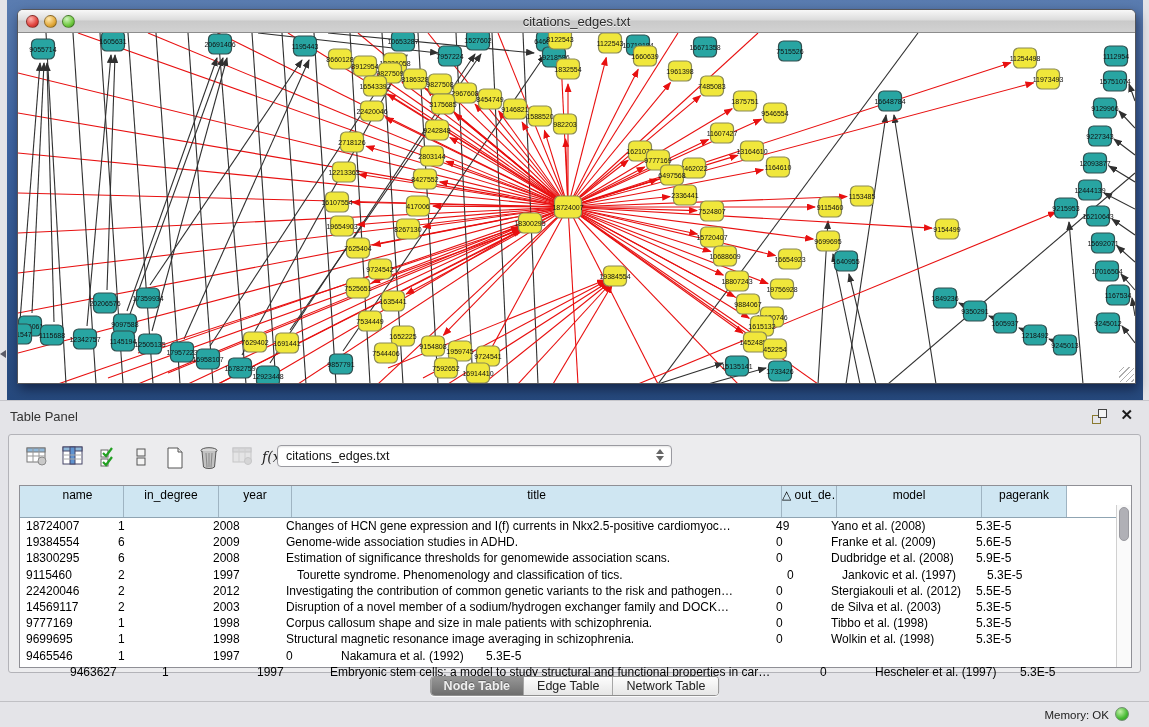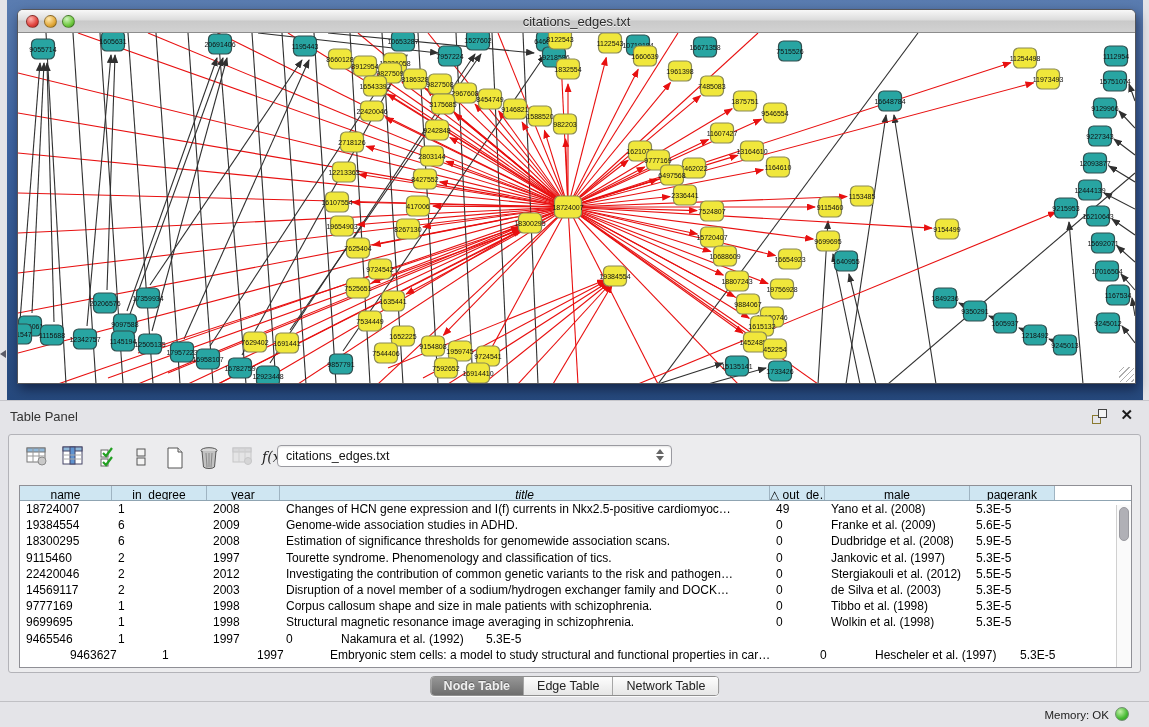--- a/index.html
+++ b/index.html
@@ -44,21 +44,21 @@
   .fx { font-family:"DejaVu Serif",serif; font-style:italic; font-size:14px; color:#222; line-height:28px; }
   .combo { position:absolute; left:268px; top:4px; width:395px; height:22px; background:#fff;
     border:1px solid #9a9aa0; border-radius:4px; box-shadow:inset 0 1px 2px rgba(0,0,0,.1); }
   .combo .val { position:absolute; left:8px; top:3px; font-size:12.5px; color:#111; }
   .combo .arrows { position:absolute; right:7px; top:3px; }
   .combo .arrows .up { width:0;height:0;border-left:4px solid transparent;border-right:4px solid transparent;border-bottom:5px solid #666; margin-bottom:2px;}
   .combo .arrows .dn { width:0;height:0;border-left:4px solid transparent;border-right:4px solid transparent;border-top:5px solid #666; }
 
   .tablebox { position:absolute; left:10px; top:50px; width:1113px; height:183px;
     border:1px solid #8f8f95; background:#fff; }
-  .thead { display:flex; height:15px; background:#cfe6f2; border-bottom:1px solid #8fa4b2; }
+  .thead { display:flex; height:32px; background:#cfe6f2; border-bottom:1px solid #8fa4b2;padding-left:12px; }
   .th { flex:0 0 auto; font-size:12px; color:#000; text-align:center; line-height:18px;
     border-right:1px solid #9fb4c2; overflow:hidden; white-space:nowrap; }
   .th.stub { background:#fff; border-right:none; flex:1 1 auto; }
   .tbody { position:relative; }
   .tr { display:flex; height:16.2px; }
   .td { flex:0 0 auto; font-size:12px; color:#000; line-height:16px; padding-left:6px;
     overflow:hidden; white-space:nowrap; }
   .scrollbar { position:absolute; right:0; top:19px; bottom:0; width:15px; background:#fafafa; border-left:1px solid #d0d0d0; }
   .thumb { position:absolute; left:2px; top:2px; width:10px; height:34px; border-radius:6px; background:#b0b0b6; border:1px solid #9a9aa0; }
 
@@ -822,23 +822,23 @@
             <div class="dn"></div>
           </span>
       </div>
     </div>
 
     <div class="tablebox">
       <div class="thead" id="thead">
           <div class="th" style="width: 92px;">name</div>
           <div class="th" style="width: 95px;">in_degree</div>
           <div class="th" style="width: 73px;">year</div>
-          <div class="th" style="width: 490px; font-style: italic;">title</div>
+          <div class="th" style="width: 490px;">title</div>
           <div class="th" style="width: 55px;">△ out_de…</div>
-          <div class="th" style="width: 145px;">male</div>
+          <div class="th" style="width: 145px;">model</div>
           <div class="th" style="width: 85px;">pagerank</div>
           <div class="th stub"></div>
         </div>
       <div class="tbody" id="tbody">
           <div class="tr">
             <div class="td" style="width: 92px;">18724007</div>
             <div class="td" style="width: 95px;">1</div>
             <div class="td" style="width: 73px;">2008</div>
             <div class="td" style="width: 490px;">Changes of HCN gene expression and I(f) currents in Nkx2.5-positive cardiomyoc…</div>
             <div class="td" style="width: 55px;">49</div>
@@ -860,21 +860,21 @@
             <div class="td" style="width: 73px;">2008</div>
             <div class="td" style="width: 490px;">Estimation of significance thresholds for genomewide association scans.</div>
             <div class="td" style="width: 55px;">0</div>
             <div class="td" style="width: 145px;">Dudbridge et al. (2008)</div>
             <div class="td" style="width: 85px;">5.9E-5</div>
           </div>
           <div class="tr">
             <div class="td" style="width: 92px;">9115460</div>
             <div class="td" style="width: 95px;">2</div>
             <div class="td" style="width: 73px;">1997</div>
-            <div class="td" style="width: 490px;">Tourette syndrome. Phenomenology and classification of tics.</div>
+            <div class="td" style="width: 490px; margin-left: 11px;">Tourette syndrome. Phenomenology and classification of tics.</div>
             <div class="td" style="width: 55px;">0</div>
             <div class="td" style="width: 145px;">Jankovic et al. (1997)</div>
             <div class="td" style="width: 85px;">5.3E-5</div>
           </div>
           <div class="tr">
             <div class="td" style="width: 92px;">22420046</div>
             <div class="td" style="width: 95px;">2</div>
             <div class="td" style="width: 73px;">2012</div>
             <div class="td" style="width: 490px;">Investigating the contribution of common genetic variants to the risk and pathogen…</div>
             <div class="td" style="width: 55px;">0</div>

